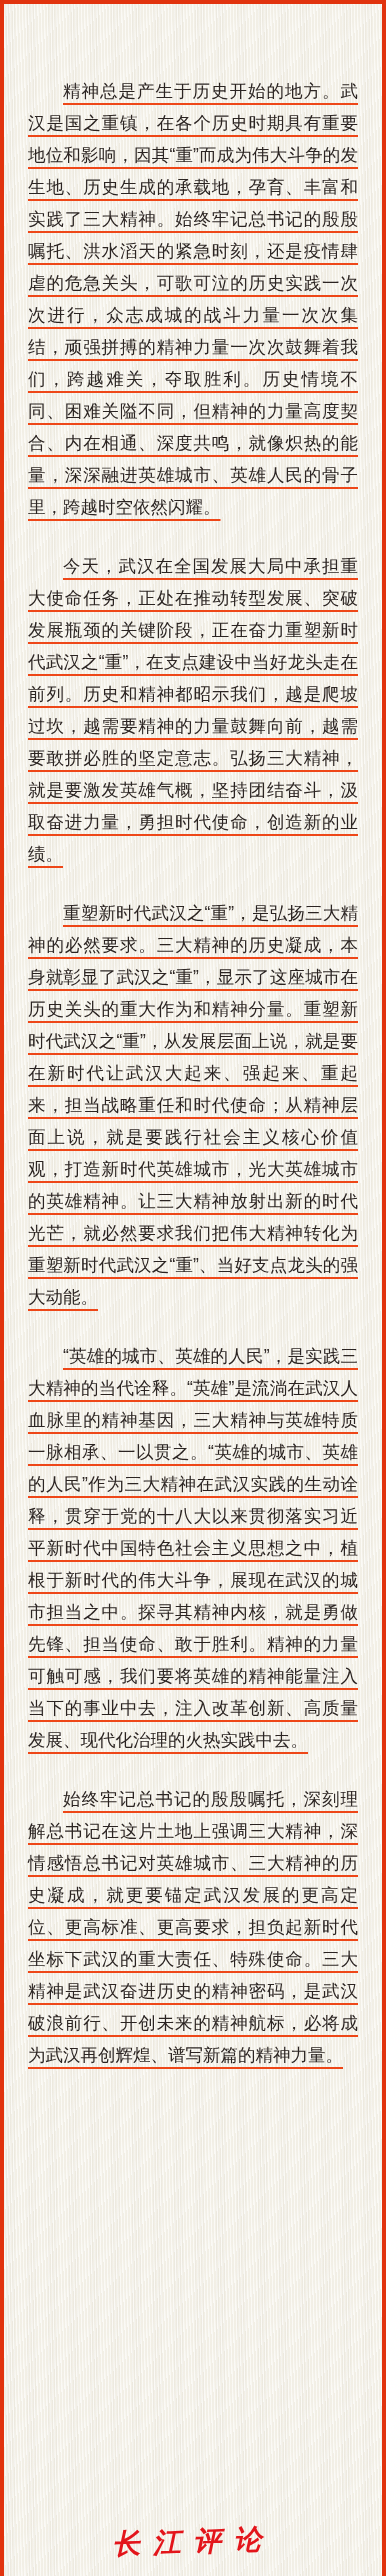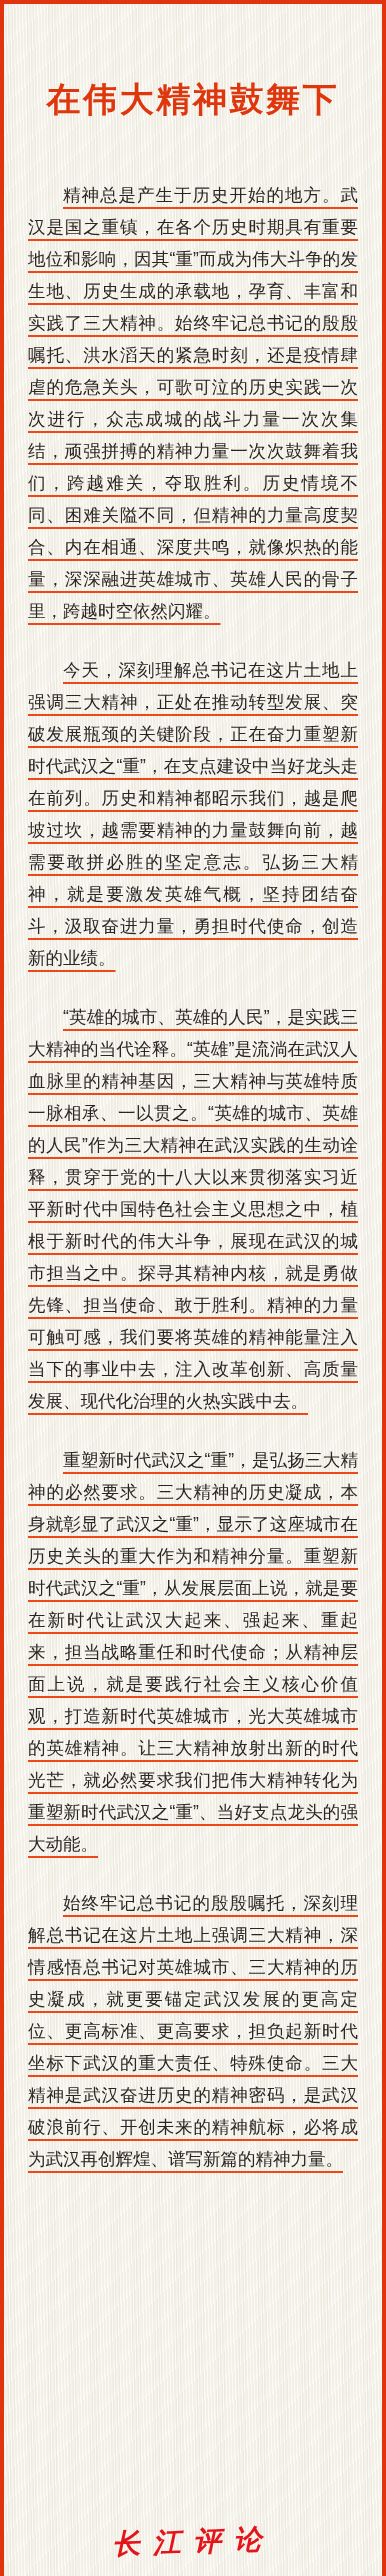--- a/index.html
+++ b/index.html
@@ -68,27 +68,26 @@
     letter-spacing: 12.4px;
     transform: rotate(-2deg);
   }
 </style>
 </head>
 <body>
 
 <div class="page">
 
   <h1 class="title">
-    <span class="tl">在伟大精神鼓舞下</span>
   </h1>
 
   <div class="article">
     <p>精神总是产生于历史开始的地方。武汉是国之重镇，在各个历史时期具有重要地位和影响，因其“重”而成为伟大斗争的发生地、历史生成的承载地，孕育、丰富和实践了三大精神。始终牢记总书记的殷殷嘱托、洪水滔天的紧急时刻，还是疫情肆虐的危急关头，可歌可泣的历史实践一次次进行，众志成城的战斗力量一次次集结，顽强拼搏的精神力量一次次鼓舞着我们，跨越难关，夺取胜利。历史情境不同、困难关隘不同，但精神的力量高度契合、内在相通、深度共鸣，就像炽热的能量，深深融进英雄城市、英雄人民的骨子里，跨越时空依然闪耀。</p>
-    <p>今天，深刻理解总书记在这片土地上强调三大精神，正处在推动转型发展、突破发展瓶颈的关键阶段，正在奋力重塑新时代武汉之“重”，在支点建设中当好龙头走在前列。历史和精神都昭示我们，越是爬坡过坎，越需要精神的力量鼓舞向前，越需要敢拼必胜的坚定意志。弘扬三大精神，就是要激发英雄气概，坚持团结奋斗，汲取奋进力量，勇担时代使命，创造新的业绩。</p>
+    <p>今天，武汉在全国发展大局中承担重大使命任务，正处在推动转型发展、突破发展瓶颈的关键阶段，正在奋力重塑新时代武汉之“重”，在支点建设中当好龙头走在前列。历史和精神都昭示我们，越是爬坡过坎，越需要精神的力量鼓舞向前，越需要敢拼必胜的坚定意志。弘扬三大精神，就是要激发英雄气概，坚持团结奋斗，汲取奋进力量，勇担时代使命，创造新的业绩。</p>
+    <p>重塑新时代武汉之“重”，是弘扬三大精神的必然要求。三大精神的历史凝成，本身就彰显了武汉之“重”，显示了这座城市在历史关头的重大作为和精神分量。重塑新时代武汉之“重”，从发展层面上说，就是要在新时代让武汉大起来、强起来、重起来，担当战略重任和时代使命；从精神层面上说，就是要践行社会主义核心价值观，打造新时代英雄城市，光大英雄城市的英雄精神。让三大精神放射出新的时代光芒，就必然要求我们把伟大精神转化为重塑新时代武汉之“重”、当好支点龙头的强大动能。</p>
     <p>“英雄的城市、英雄的人民”，是实践三大精神的当代诠释。“英雄”是流淌在武汉人血脉里的精神基因，三大精神与英雄特质一脉相承、一以贯之。“英雄的城市、英雄的人民”作为三大精神在武汉实践的生动诠释，贯穿于党的十八大以来贯彻落实习近平新时代中国特色社会主义思想之中，植根于新时代的伟大斗争，展现在武汉的城市担当之中。探寻其精神内核，就是勇做先锋、担当使命、敢于胜利。精神的力量可触可感，我们要将英雄的精神能量注入当下的事业中去，注入改革创新、高质量发展、现代化治理的火热实践中去。</p>
-    <p>重塑新时代武汉之“重”，是弘扬三大精神的必然要求。三大精神的历史凝成，本身就彰显了武汉之“重”，显示了这座城市在历史关头的重大作为和精神分量。重塑新时代武汉之“重”，从发展层面上说，就是要在新时代让武汉大起来、强起来、重起来，担当战略重任和时代使命；从精神层面上说，就是要践行社会主义核心价值观，打造新时代英雄城市，光大英雄城市的英雄精神。让三大精神放射出新的时代光芒，就必然要求我们把伟大精神转化为重塑新时代武汉之“重”、当好支点龙头的强大动能。</p>
     <p>始终牢记总书记的殷殷嘱托，深刻理解总书记在这片土地上强调三大精神，深情感悟总书记对英雄城市、三大精神的历史凝成，就更要锚定武汉发展的更高定位、更高标准、更高要求，担负起新时代坐标下武汉的重大责任、特殊使命。三大精神是武汉奋进历史的精神密码，是武汉破浪前行、开创未来的精神航标，必将成为武汉再创辉煌、谱写新篇的精神力量。</p>
   </div>
 
   <div class="signature">长江评论</div>
 
 </div>
 
 
 </body></html>

